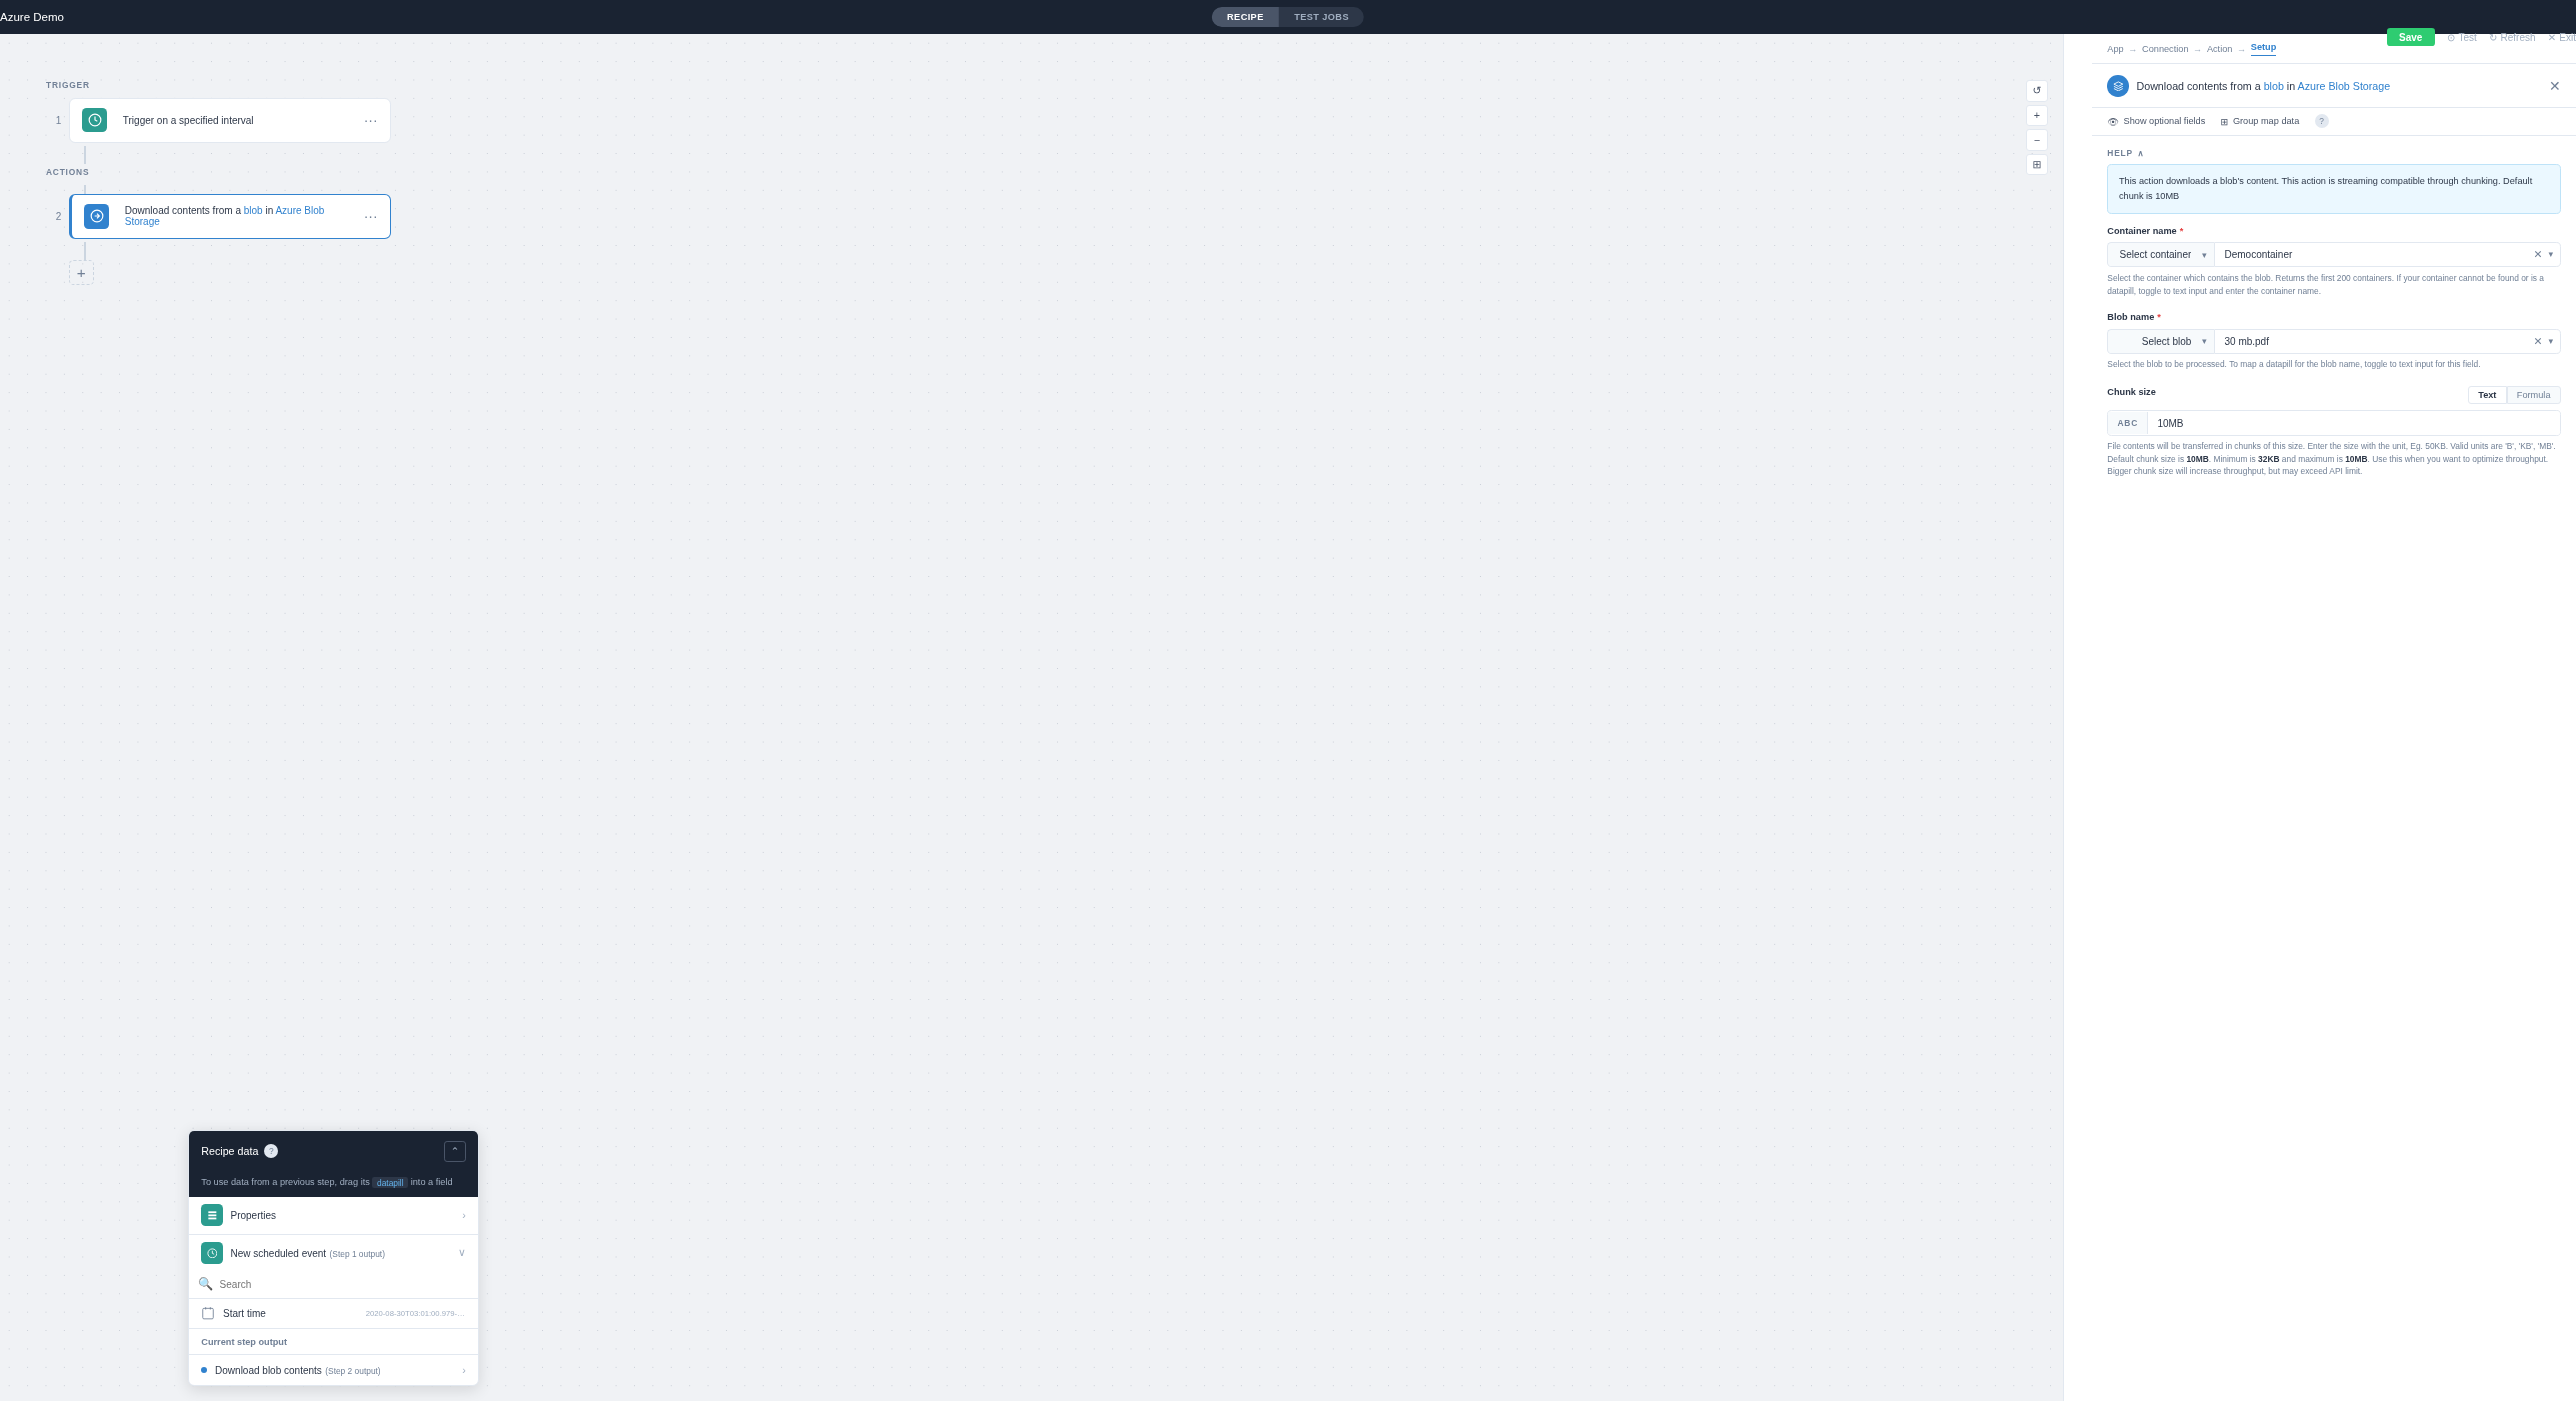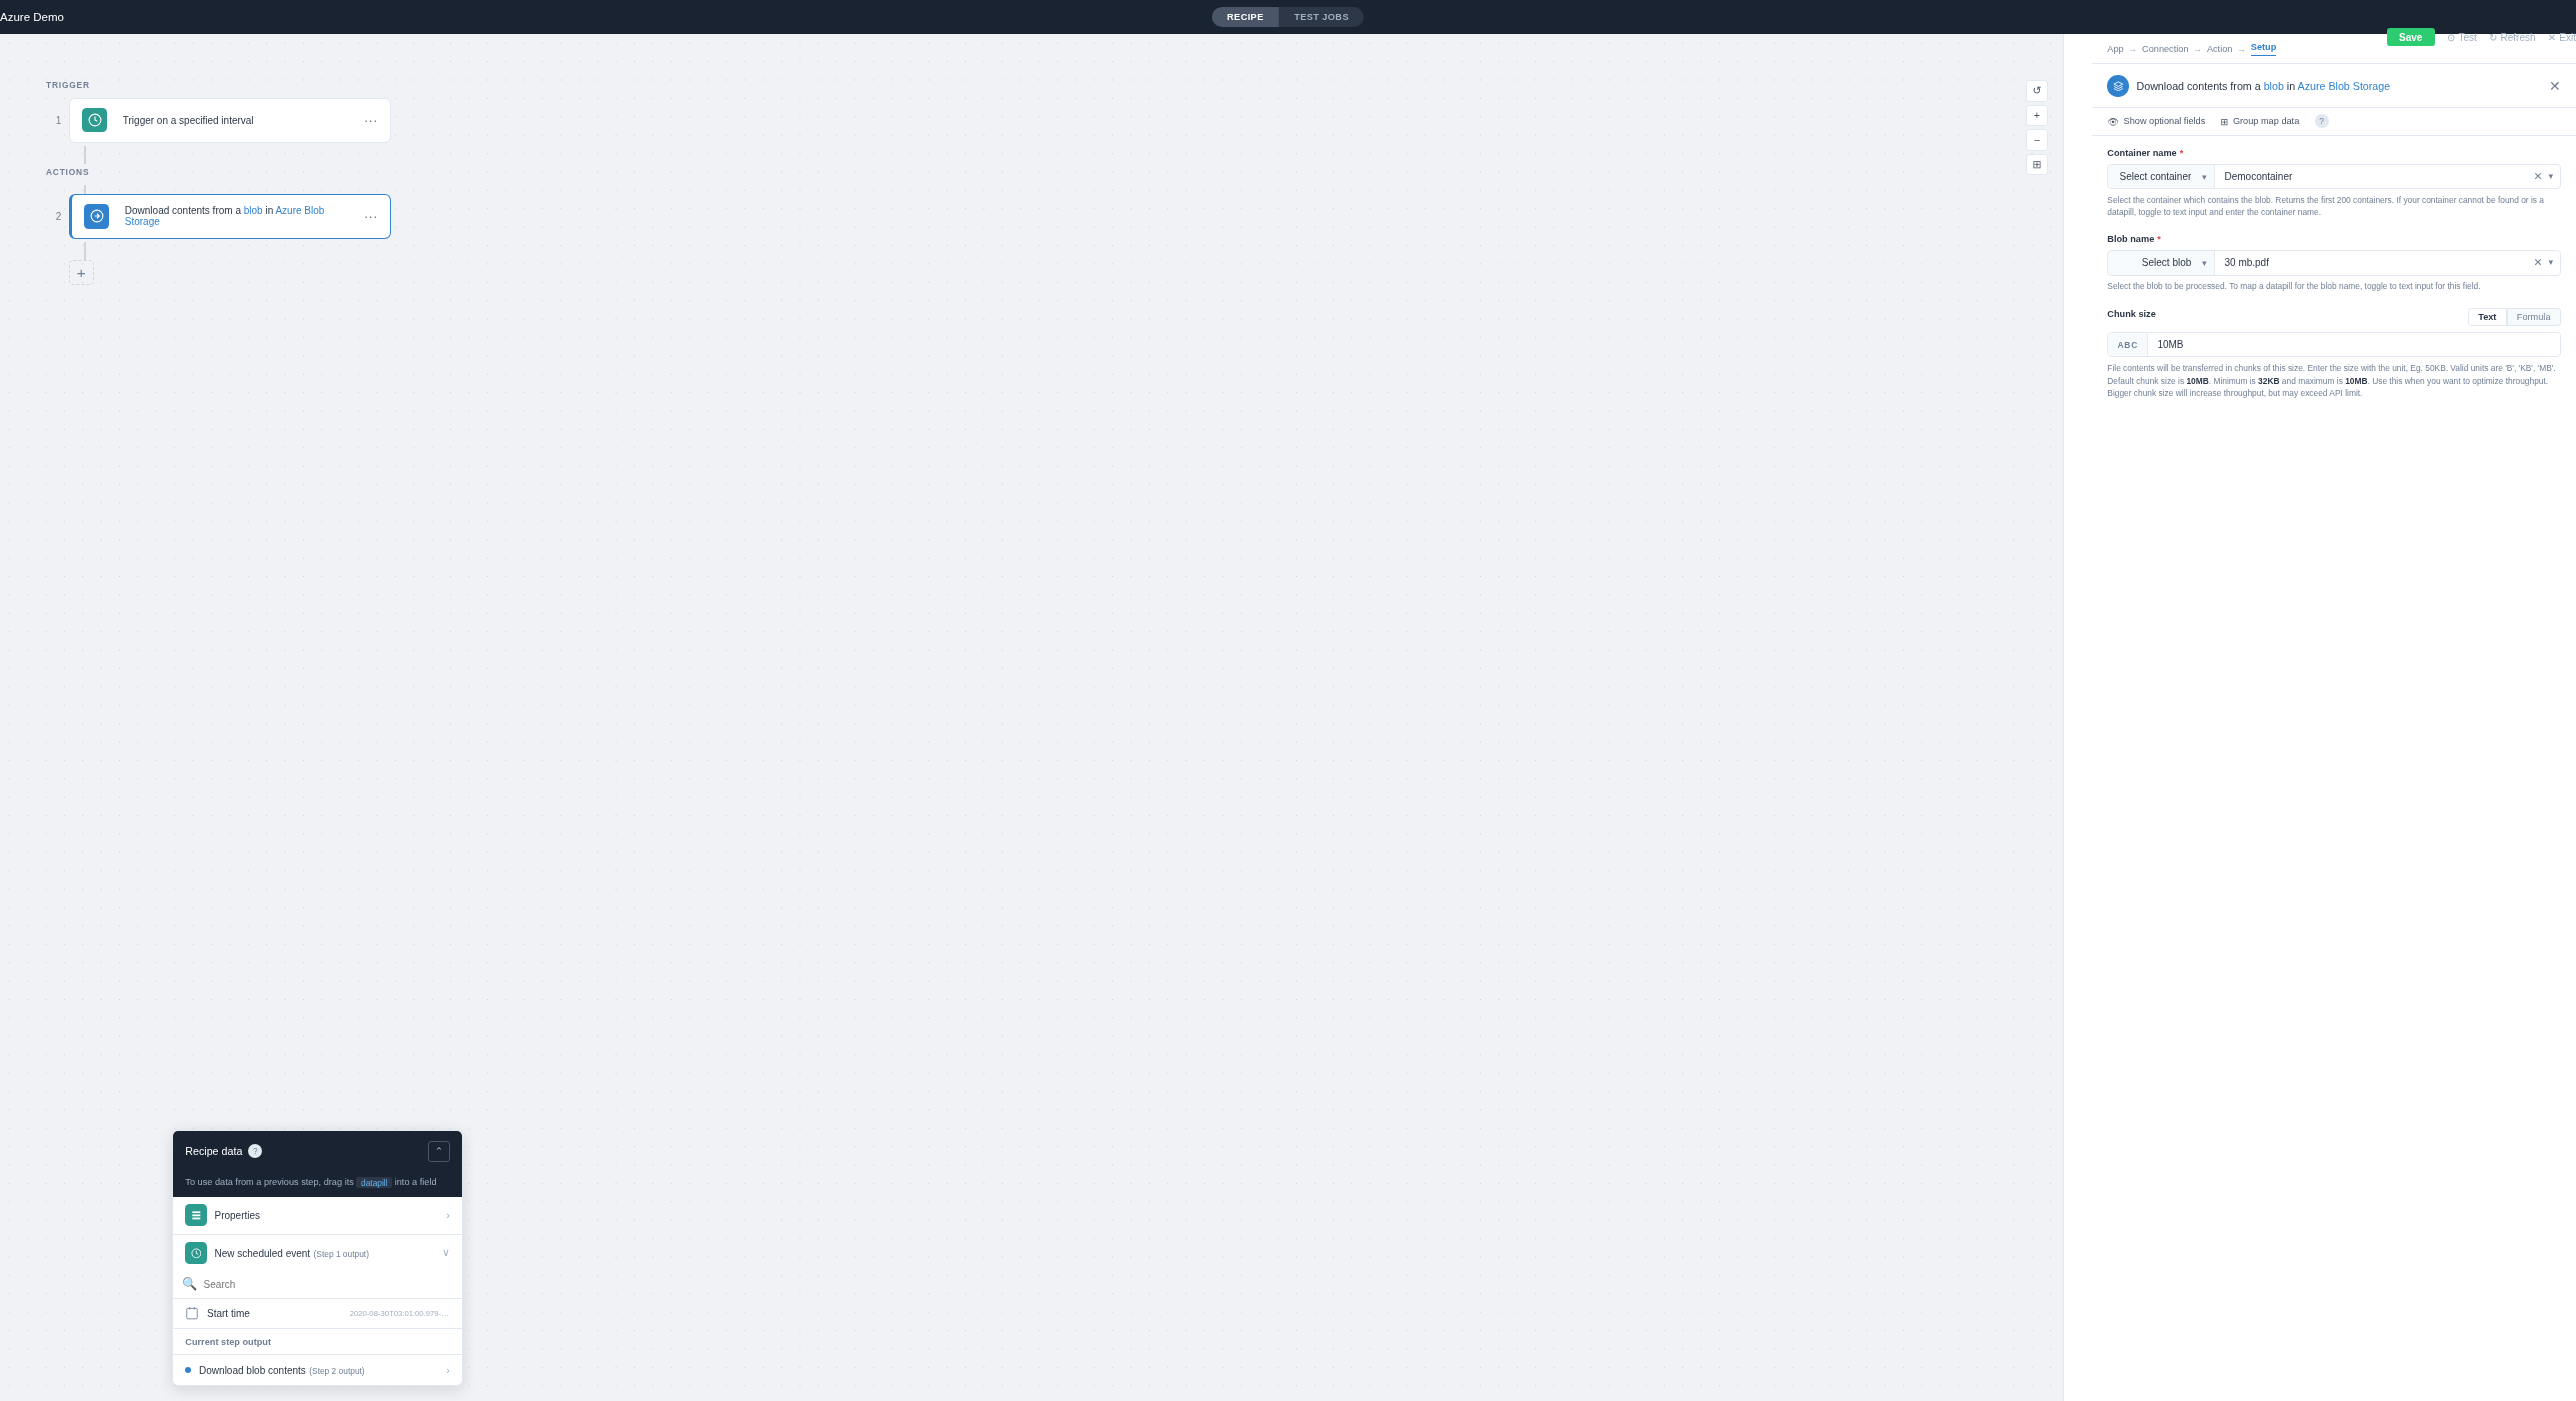--- a/index.html
+++ b/index.html
@@ -172,21 +172,21 @@
       justify-content: center;
       cursor: pointer;
       font-size: 10.7px;
       color: #4a5568;
     }
 
     
     .recipe-data-panel {
       position: absolute;
       bottom: 15.3px;
-      left: 172px;
+      left: 188px;
       width: 291px;
       background: #fff;
       border-radius: 6.1px;
       border: 0.8px solid #e2e8f0;
       box-shadow: 0 3.1px 15.3px rgba(0,0,0,0.12);
       overflow: hidden;
     }
     .rdp-header {
       background: #1a2332;
       padding: 9.2px 12.3px;
@@ -688,20 +688,29 @@
       </div>
       <div class="optional-btn">
         <span>⊞</span>
         <span>Group map data</span>
       </div>
       <div class="help-icon">?</div>
     </div>
 
     <div class="panel-content">
 
+      <div class="help-section">
+        <div class="help-label">
+          <span>HELP</span>
+          <span>∧</span>
+        </div>
+        <div class="help-box">
+          <span>This action downloads a blob's content. This action is streaming compatible through chunking. Default chunk is 10MB</span>
+        </div>
+      </div>
 
       <div class="field-group">
         <div class="field-label">
           <span>Container name</span>
           <span class="required-star">*</span>
         </div>
         <div class="field-row">
           <div class="field-select-wrapper">
             <select class="field-select">
               <option>Select container</option>

